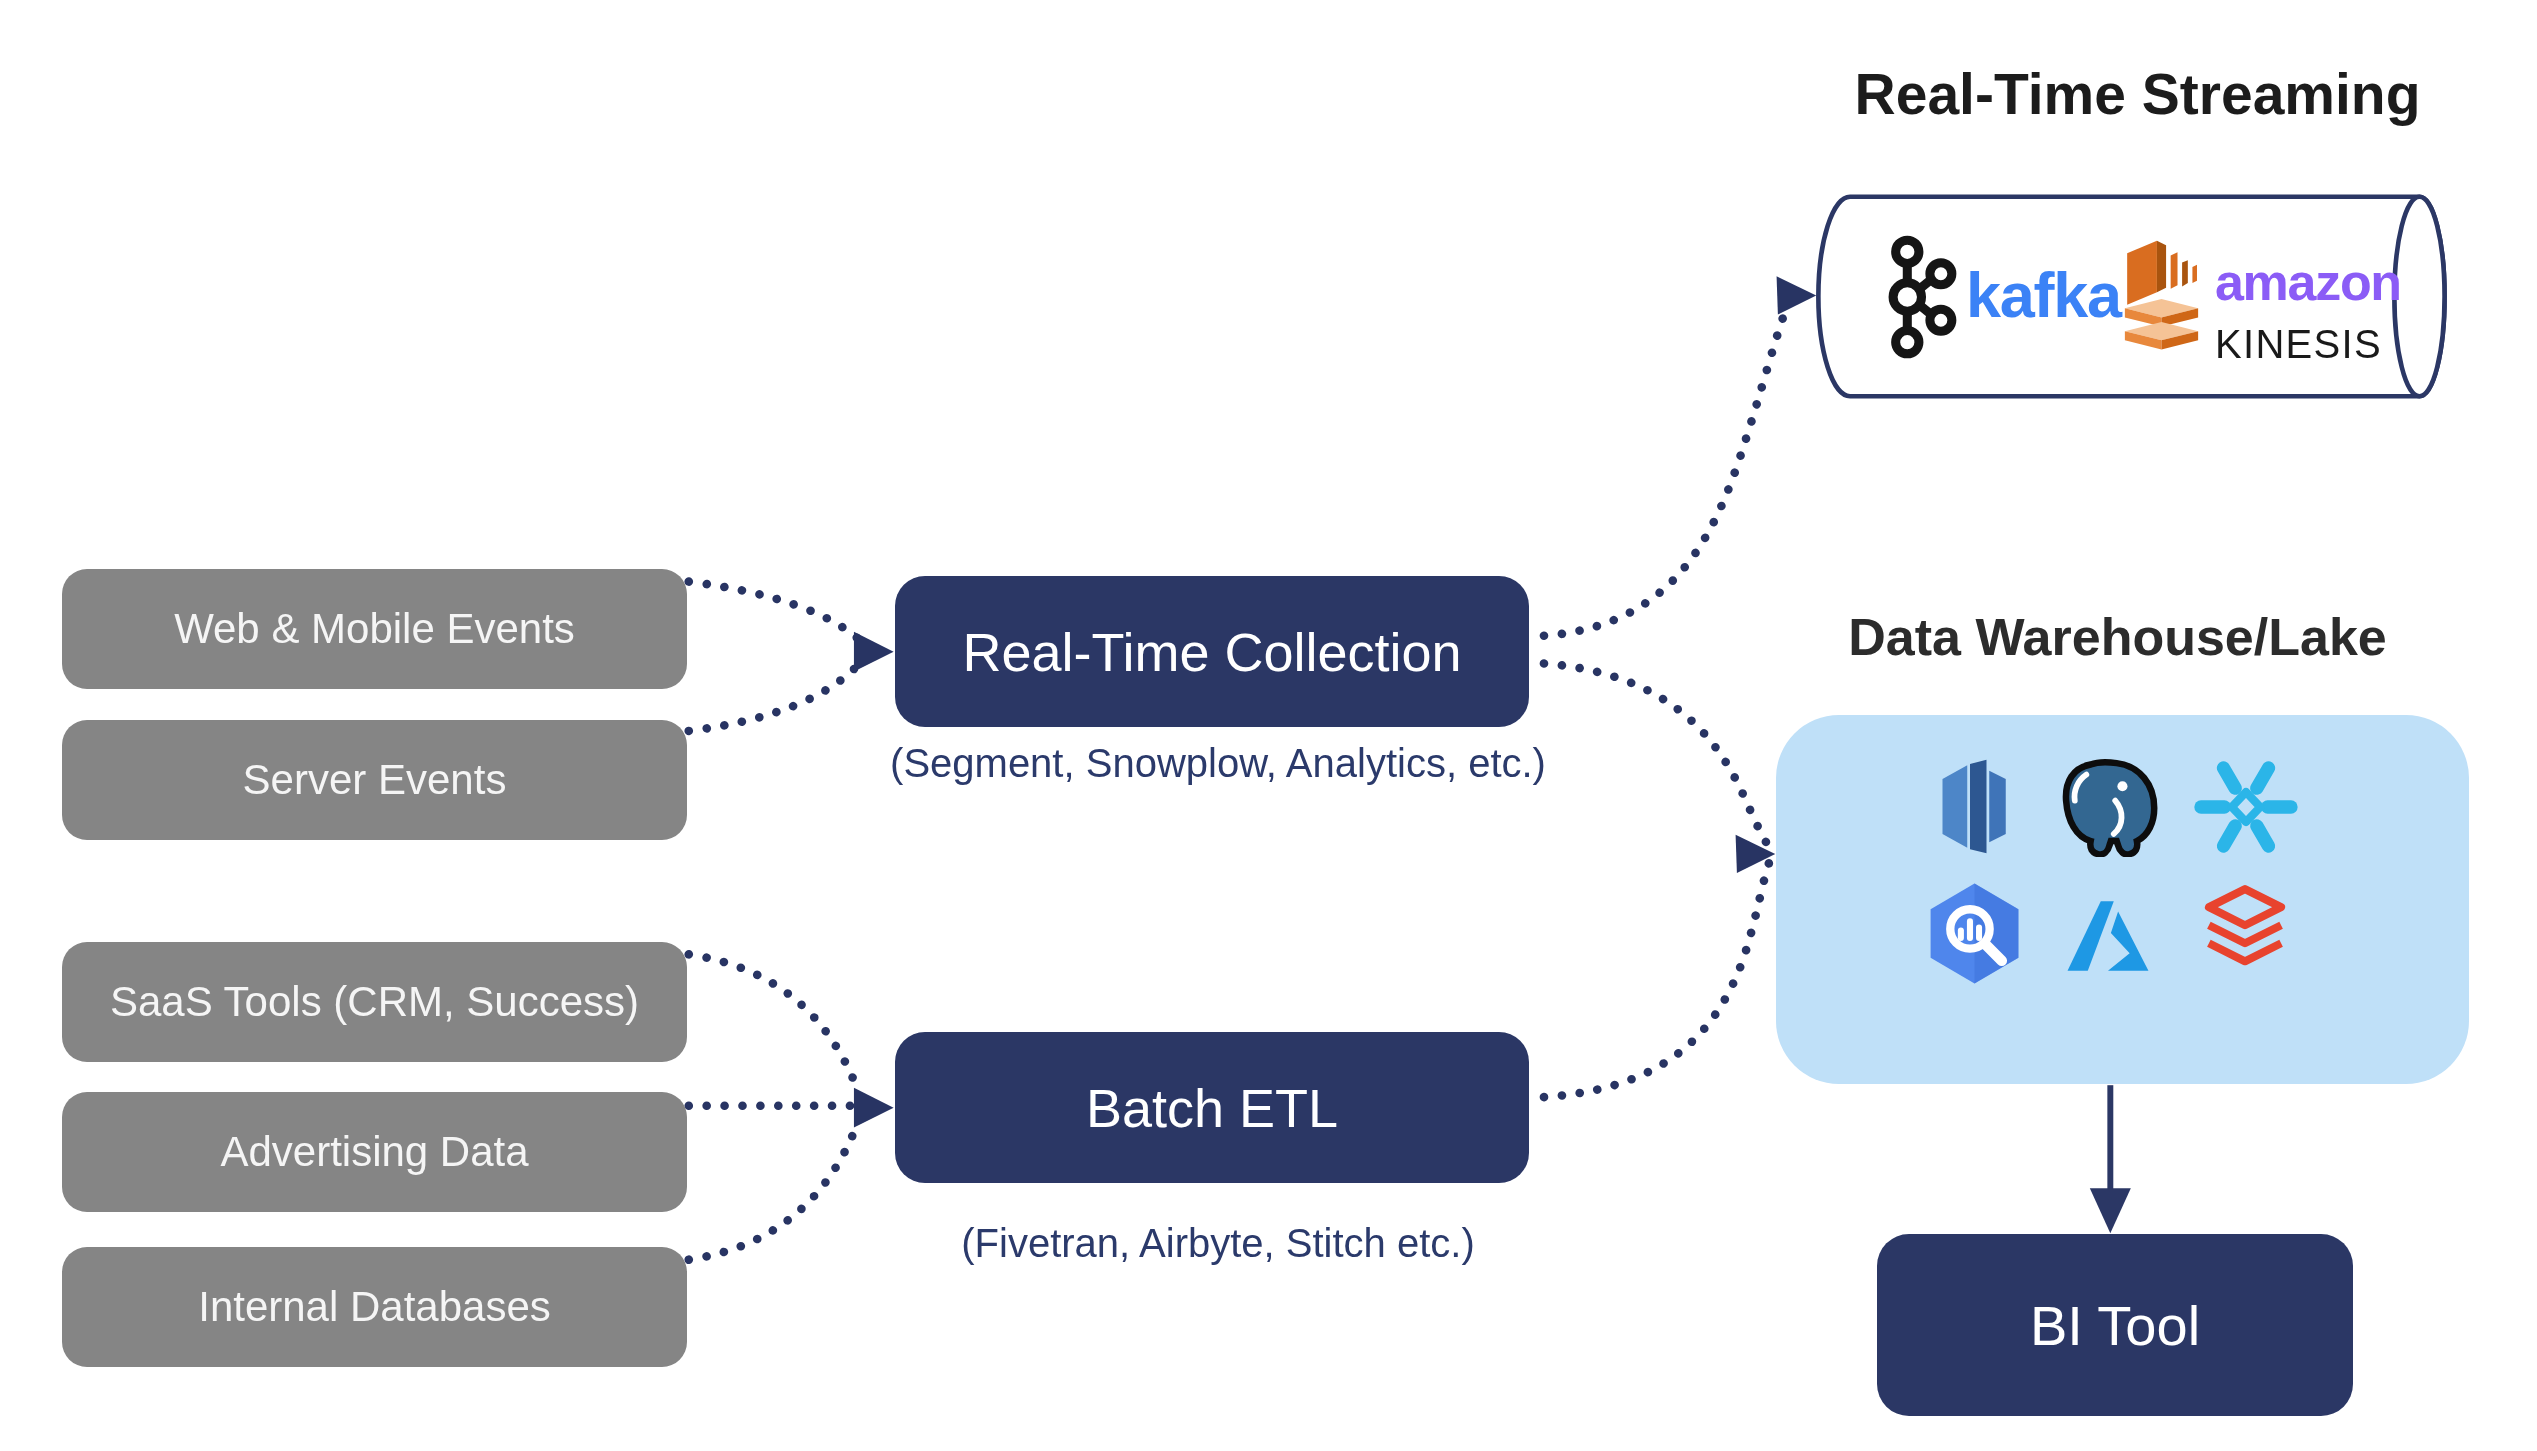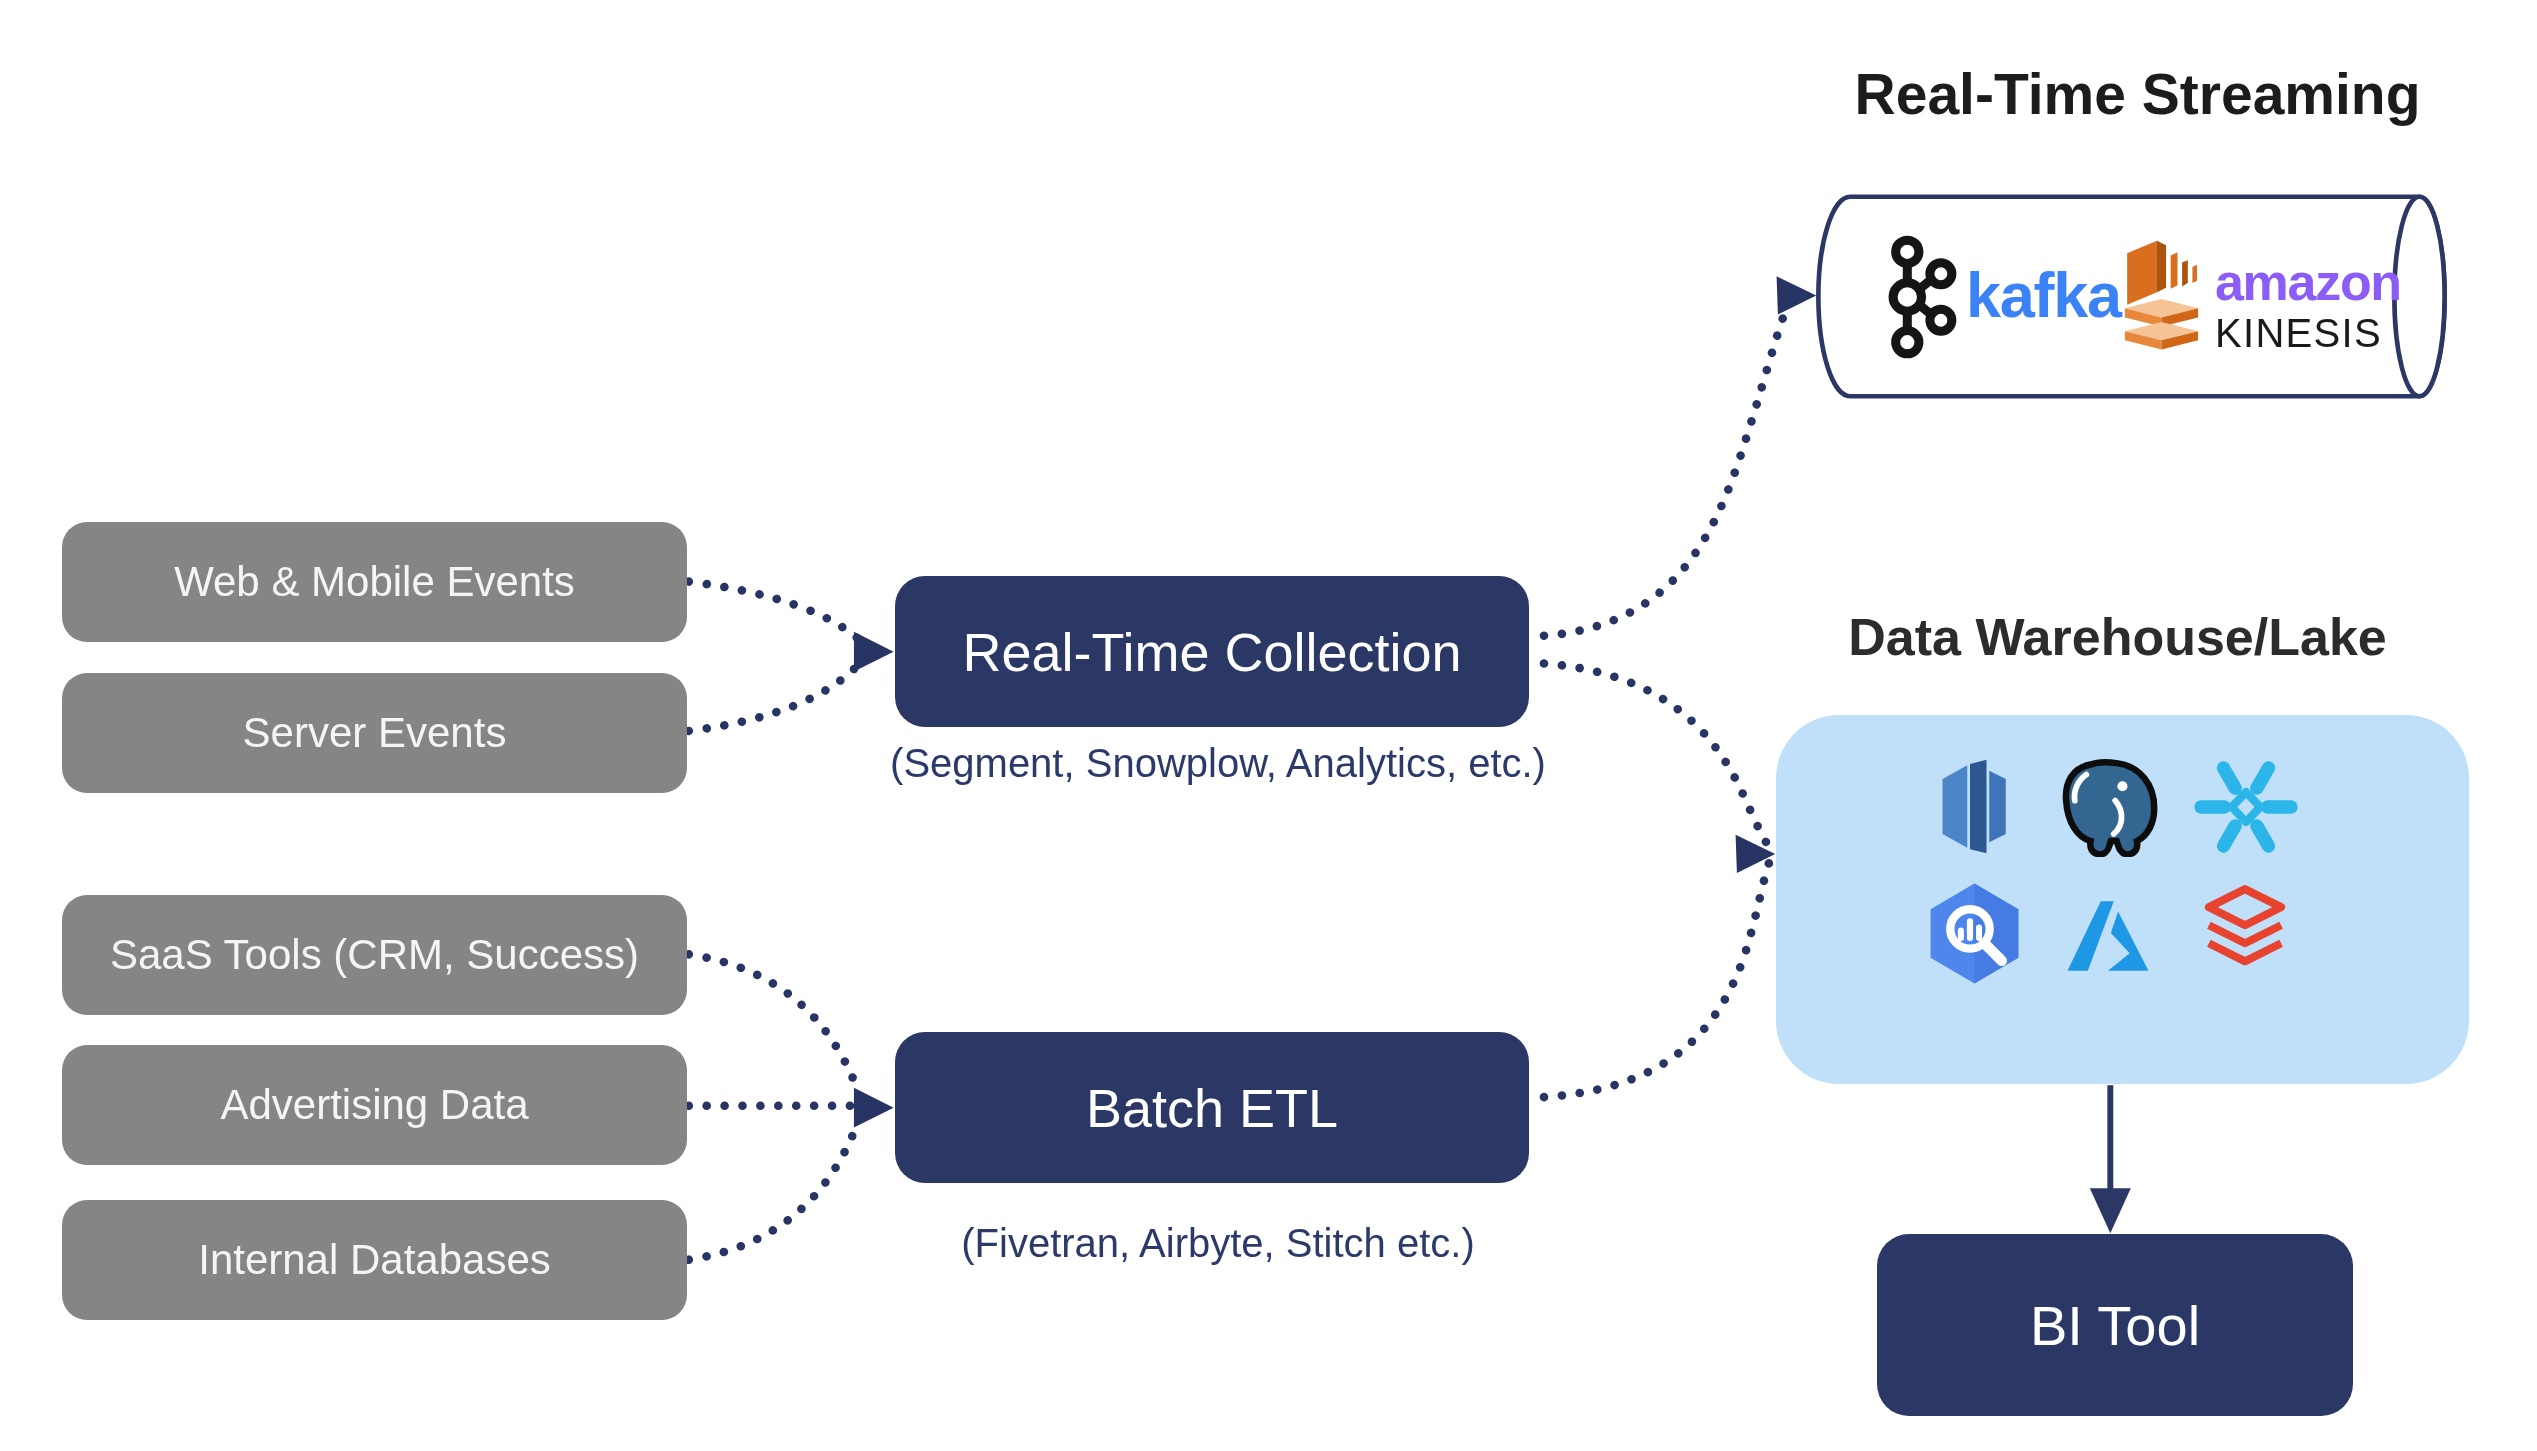--- a/index.html
+++ b/index.html
@@ -2,40 +2,40 @@
 <html style="font-size:10.6px"><head>
 <meta charset="utf-8">
 <style>
   html,body{margin:0;padding:0;background:#ffffff;}
   #stage{position:relative;width:2538px;height:1452px;background:#ffffff;overflow:hidden;
          font-family:"Liberation Sans", sans-serif;}
   .abs{position:absolute;}
   
   .src-box{position:absolute;left:62px;width:625px;height:120px;background:#858585;
            border-radius:25px;display:flex;align-items:center;justify-content:center;
-           color:#f5f5f5;font-size:42px;}
+           color:#f5f5f5;font-size:42px;margin-top:47px;}
   
   .navy-box{position:absolute;background:#2b3765;border-radius:30px;display:flex;
             align-items:center;justify-content:center;color:#ffffff;}
   .proc{left:895px;width:634px;height:151px;font-size:54px;}
   .caption{position:absolute;left:829px;width:778px;text-align:center;
            color:#2b3a6b;font-size:40px;}
   
   .big-title{position:absolute;text-align:center;}
   #rt-title{left:1784px;top:61px;width:707px;font-size:57px;font-weight:800;color:#1c1c1c;}
   #dw-title{left:1764px;top:607px;width:707px;font-size:52px;font-weight:700;color:#2c2c2c;}
   
   #wh-box{position:absolute;left:1776px;top:715px;width:693px;height:369px;
           background:#bfe0f8;border-radius:63px;}
   .wh-icon{position:absolute;}
   
   #kafka-text{position:absolute;left:1966px;top:259px;font-size:63px;font-weight:700;color:#3b82f6;letter-spacing:-1.3px;}
   #kinesis-text{position:absolute;left:2215px;top:256px;line-height:1.0;}
   #kinesis-brand{display:block;font-size:52px;font-weight:700;color:#8b5cf6;letter-spacing:-1.3px;}
-  #kinesis-product{display:block;font-size:40px;font-weight:400;color:#1a1a1a;letter-spacing:1.3px;margin-top:5px;}
+  #kinesis-product{display:block;font-size:40px;font-weight:400;color:#1a1a1a;letter-spacing:1.3px;margin-top:16px;}
   
   #bi-box{left:1877px;top:1234px;width:476px;height:182px;font-size:56px;border-radius:32px;}
   svg{display:block;}
   #connectors{position:absolute;left:0;top:0;pointer-events:none;}
 </style>
 </head>
 <body>
 
 <div id="stage">
 

